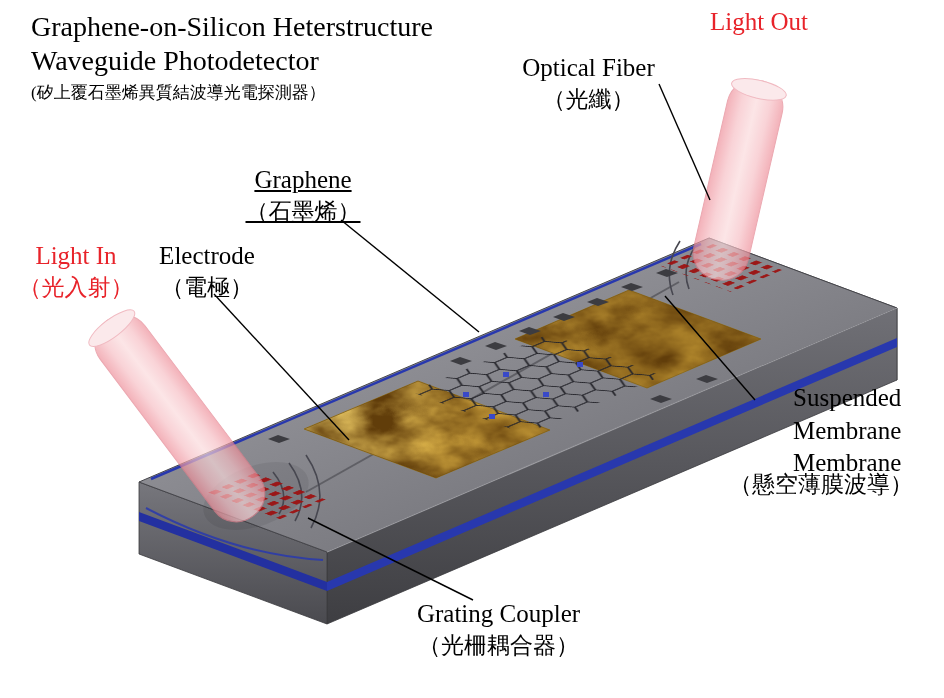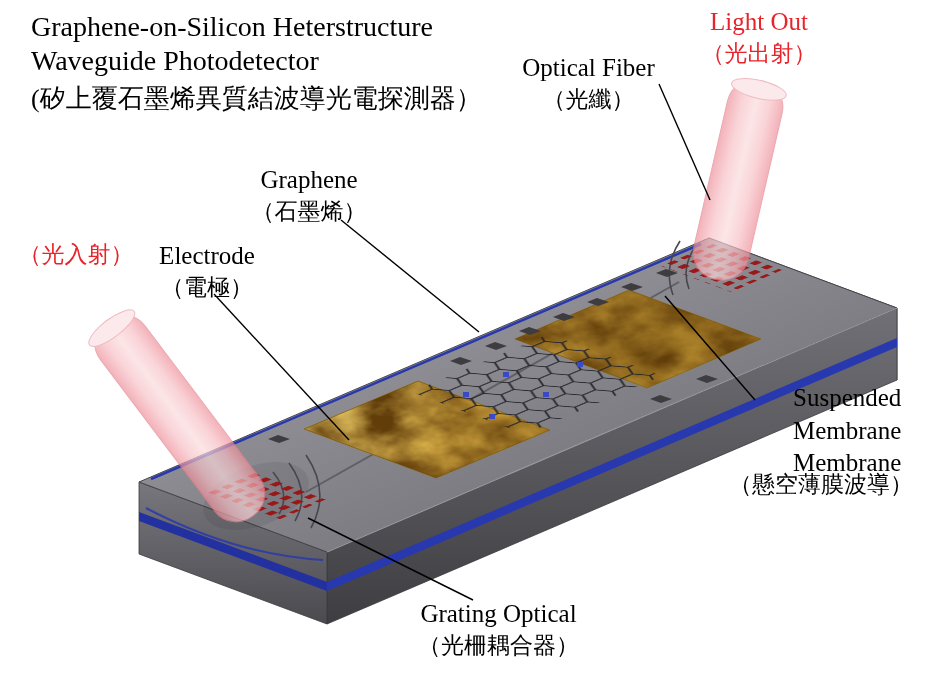--- a/index.html
+++ b/index.html
@@ -2,29 +2,29 @@
 <html style="--accent-red: #e8232a; --chip-top-gray: #8b8b90; --chip-side-gray: #55555b; --stripe-blue: #2838ae; --electrode-gold: #cfa43e; --fiber-pink: #f6aab2; --grating-dot-red: #9c1212; --lattice-black: #24242a;"><head>
 <meta charset="utf-8">
 <style>
   html,body{margin:0;padding:0;background:#ffffff;}
   .stage{
     position:relative;width:944px;height:698px;background:#ffffff;overflow:hidden;
     font-family:"Liberation Serif","DejaVu Serif",serif;color:#000;margin-left:11px;
   }
   .scene{position:absolute;left:0;top:0;width:944px;height:698px;}
   .title{position:absolute;left:20px;top:10px;font-size:28px;line-height:1.22;color:#000;}
-  .title .zh{font-size:26px;margin-top:5px;}
+  .title .zh{font-size:17px;margin-top:5px;}
   .label{position:absolute;font-size:25px;line-height:1.3;}
   .label span{display:block;}
   .label .zh{font-size:23px;}
   .center{text-align:center;}
   .red{color:var(--accent-red,#e8232a);}
   .l-light-out{left:668px;top:6px;width:160px;}
   .l-optical-fiber{left:490px;top:52px;width:175px;}
-  .l-graphene{left:218px;top:164px;width:160px;}
+  .l-graphene{left:212px;top:164px;width:160px;text-decoration:underline;}
   .l-electrode{left:126px;top:240px;width:140px;}
   .l-light-in{left:4px;top:240px;width:122px;}
   .l-suspended{left:782px;top:382px;}
   .l-suspended-zh{left:718px;top:470px;text-align:center;}
   .l-grating{left:370px;top:598px;width:235px;}
 </style>
 </head>
 <body>
 
 <div class="stage">
@@ -164,49 +164,49 @@
   </svg>
 
   <div class="title">
     <div>Graphene-on-Silicon Heterstructure</div>
     <div>Waveguide Photodetector</div>
     <div class="zh">(矽上覆石墨烯異質結波導光電探測器）</div>
   </div>
 
   <div class="label center red l-light-out">
     <span>Light Out</span>
-    <span class="zh">（光出射）</span>
   </div>
 
   <div class="label center l-optical-fiber">
     <span>Optical Fiber</span>
     <span class="zh">（光纖）</span>
   </div>
 
   <div class="label center l-graphene">
     <span>Graphene</span>
     <span class="zh">（石墨烯）</span>
   </div>
 
   <div class="label center l-electrode">
     <span>Electrode</span>
     <span class="zh">（電極）</span>
   </div>
 
   <div class="label center red l-light-in">
+    <span>Light In</span>
     <span class="zh">（光入射）</span>
   </div>
 
   <div class="label l-suspended">
     <span>Suspended</span>
     <span>Membrane</span>
     <span>Membrane</span>
   </div>
   <div class="label l-suspended-zh">
     <span class="zh">（懸空薄膜波導）</span>
   </div>
 
   <div class="label center l-grating">
-    <span>Grating Optical</span>
+    <span>Grating Coupler</span>
     <span class="zh">（光柵耦合器）</span>
   </div>
 
 </div>
 
 </body></html>

